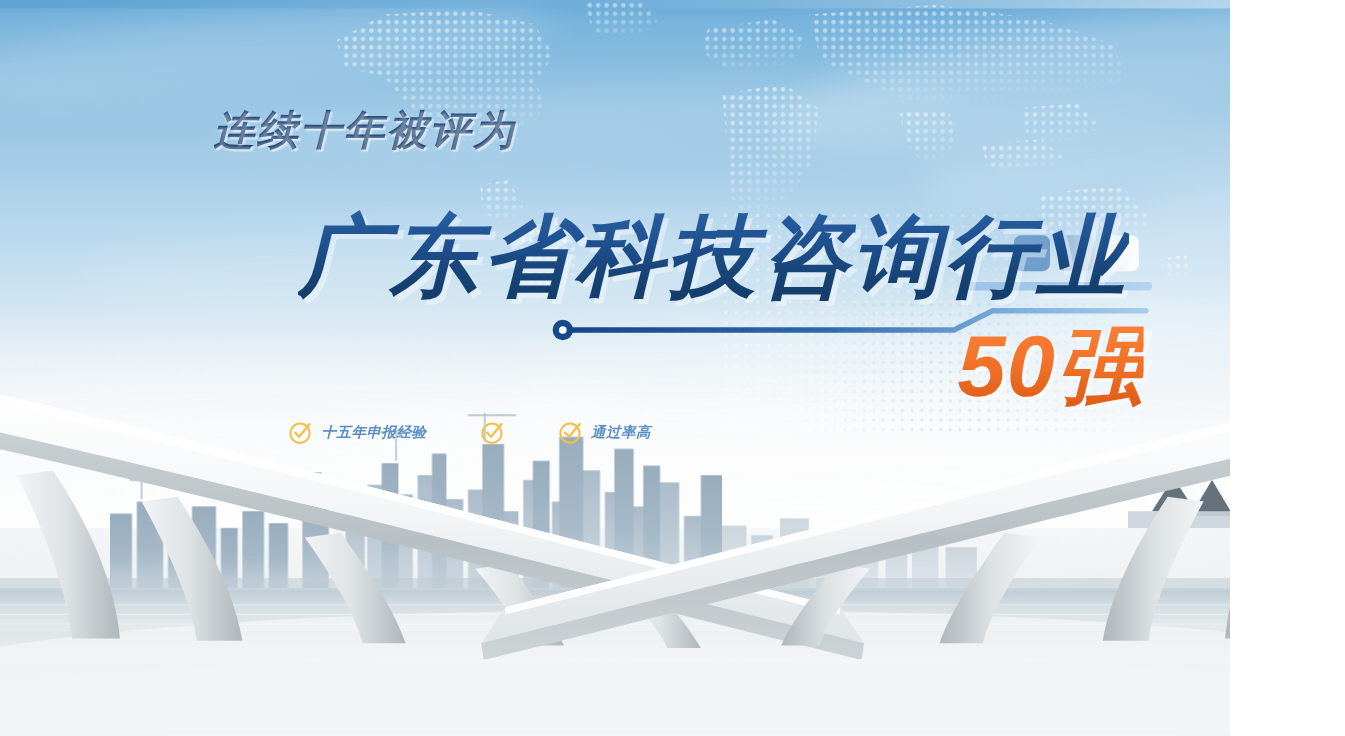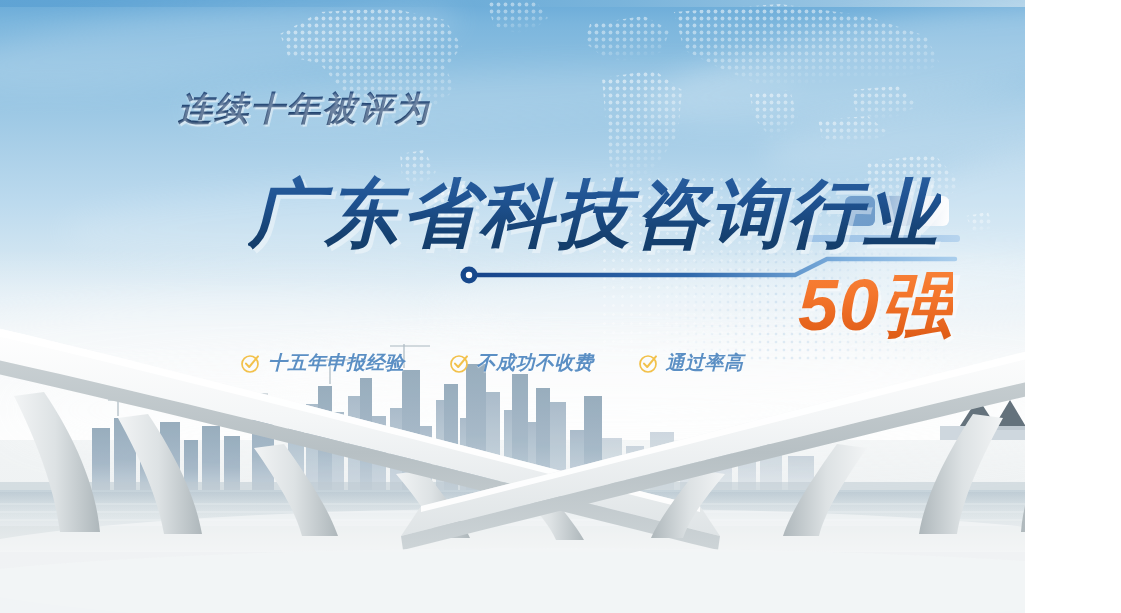--- a/index.html
+++ b/index.html
@@ -150,21 +150,21 @@
   
   .features{
     position:absolute;left:240px;top:350px;
     display:flex;align-items:center;
     gap:44px;
   }
   .feat{display:flex;align-items:center;gap:7px;}
   .feat-ico{width:21px;height:21px;flex:0 0 21px;position:relative;}
   .feat-ico svg{display:block;}
   .feat-label{
-    font-size:19px;font-weight:bold;font-style:italic;
+    font-size:12px;font-weight:bold;font-style:italic;
     color:#5b8fc4;
     letter-spacing:.5px;
     white-space:nowrap;
     text-shadow:0 1px 1px rgba(255,255,255,.6);
   }
 </style>
 </head>
 <body>
 
 <div id="banner">
@@ -445,21 +445,20 @@
     </div>
 
 
     <div class="feat">
       <span class="feat-ico">
         <svg width="21" height="21" viewBox="0 0 21 21" xmlns="http://www.w3.org/2000/svg">
           <circle cx="10" cy="11" r="8" fill="none" stroke="#f2c14b" stroke-width="1.7"></circle>
           <path d="M6 10.6 L9.2 14 L18 3.4" fill="none" stroke="#f2c14b" stroke-width="2" stroke-linecap="round" stroke-linejoin="round"></path>
         </svg>
       </span>
-      <span class="feat-label">不成功不收费</span>
     </div>
 
     <div class="feat">
       <span class="feat-ico">
         <svg width="21" height="21" viewBox="0 0 21 21" xmlns="http://www.w3.org/2000/svg">
           <circle cx="10" cy="11" r="8" fill="none" stroke="#f2c14b" stroke-width="1.7"></circle>
           <path d="M6 10.6 L9.2 14 L18 3.4" fill="none" stroke="#f2c14b" stroke-width="2" stroke-linecap="round" stroke-linejoin="round"></path>
         </svg>
       </span>
       <span class="feat-label">通过率高</span>

